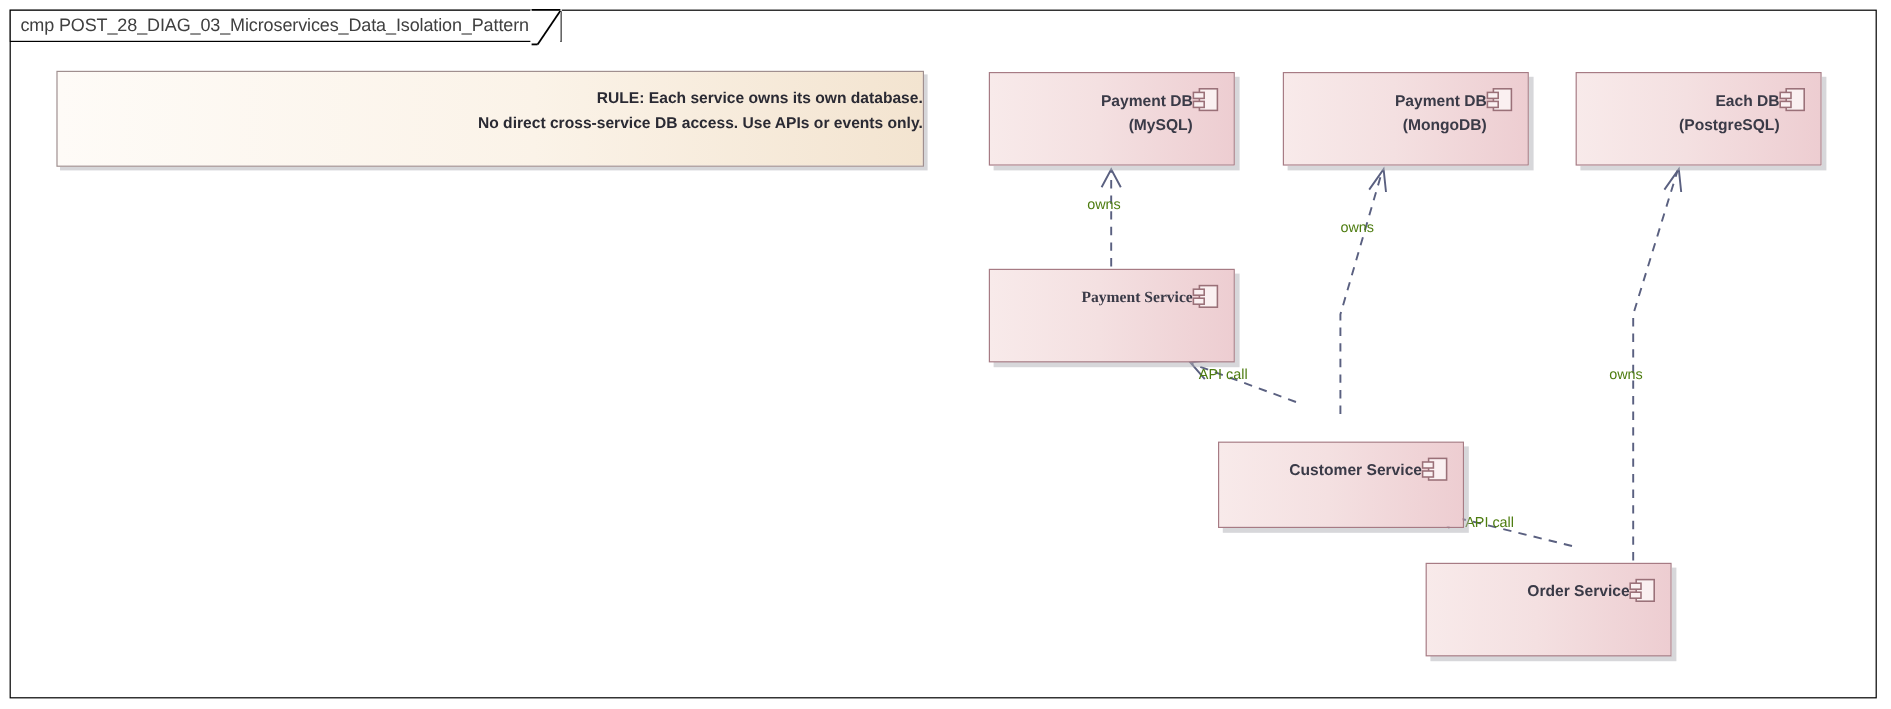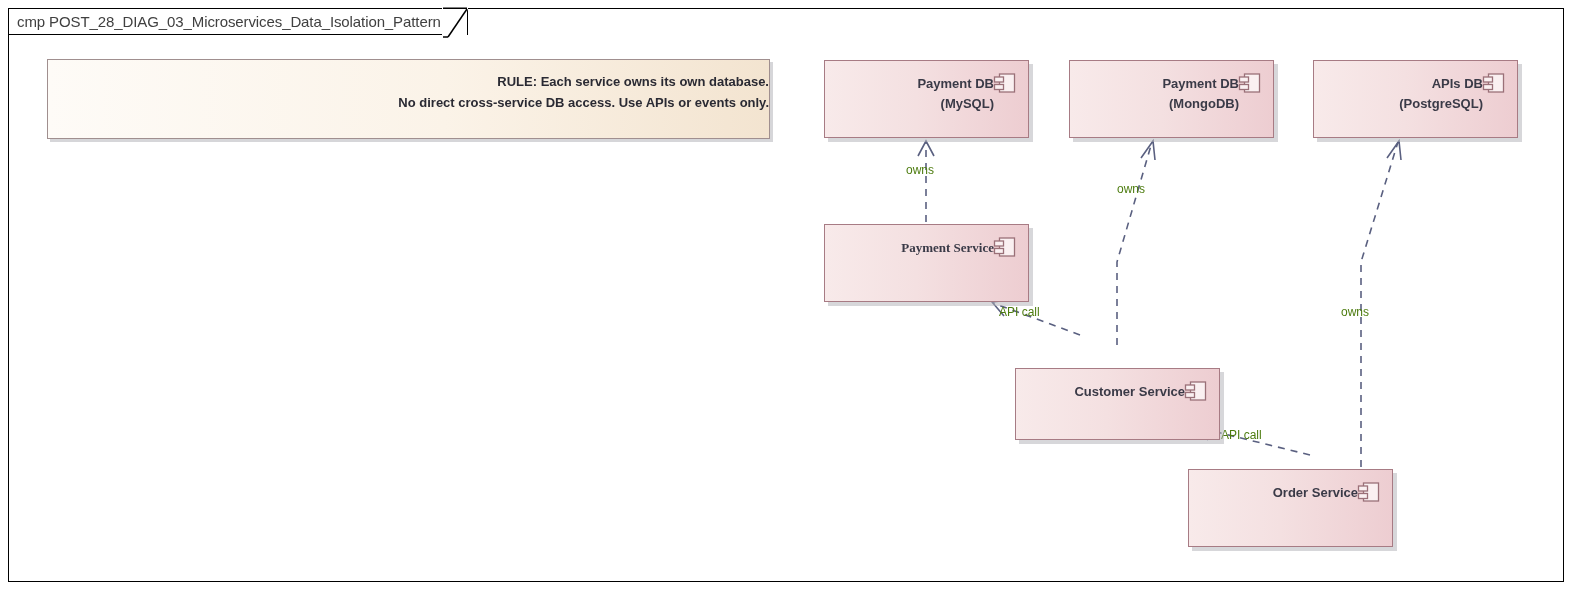--- a/index.html
+++ b/index.html
@@ -209,21 +209,21 @@
     <div class="component-title">Payment DB
 (MongoDB)</div>
     <svg class="comp-icon" viewBox="0 0 24 22">
       <rect x="6.5" y="2" width="15" height="18" fill="#faf0f1" stroke="#9a7078" stroke-width="1.3"></rect>
       <rect x="1.5" y="5" width="9" height="5" fill="#faf0f1" stroke="#9a7078" stroke-width="1.3"></rect>
       <rect x="1.5" y="12.5" width="9" height="5" fill="#faf0f1" stroke="#9a7078" stroke-width="1.3"></rect>
     </svg>
   </div>
 
   <div class="component" style="left:1313px; top:60px; width:205px; height:78px;">
-    <div class="component-title">APIs DB
+    <div class="component-title">Each DB
 (PostgreSQL)</div>
     <svg class="comp-icon" viewBox="0 0 24 22">
       <rect x="6.5" y="2" width="15" height="18" fill="#faf0f1" stroke="#9a7078" stroke-width="1.3"></rect>
       <rect x="1.5" y="5" width="9" height="5" fill="#faf0f1" stroke="#9a7078" stroke-width="1.3"></rect>
       <rect x="1.5" y="12.5" width="9" height="5" fill="#faf0f1" stroke="#9a7078" stroke-width="1.3"></rect>
     </svg>
   </div>
 
   <div class="component" style="left:824px; top:224px; width:205px; height:78px;font-family:Liberation Serif, serif;">
     <div class="component-title">Payment Service</div>

